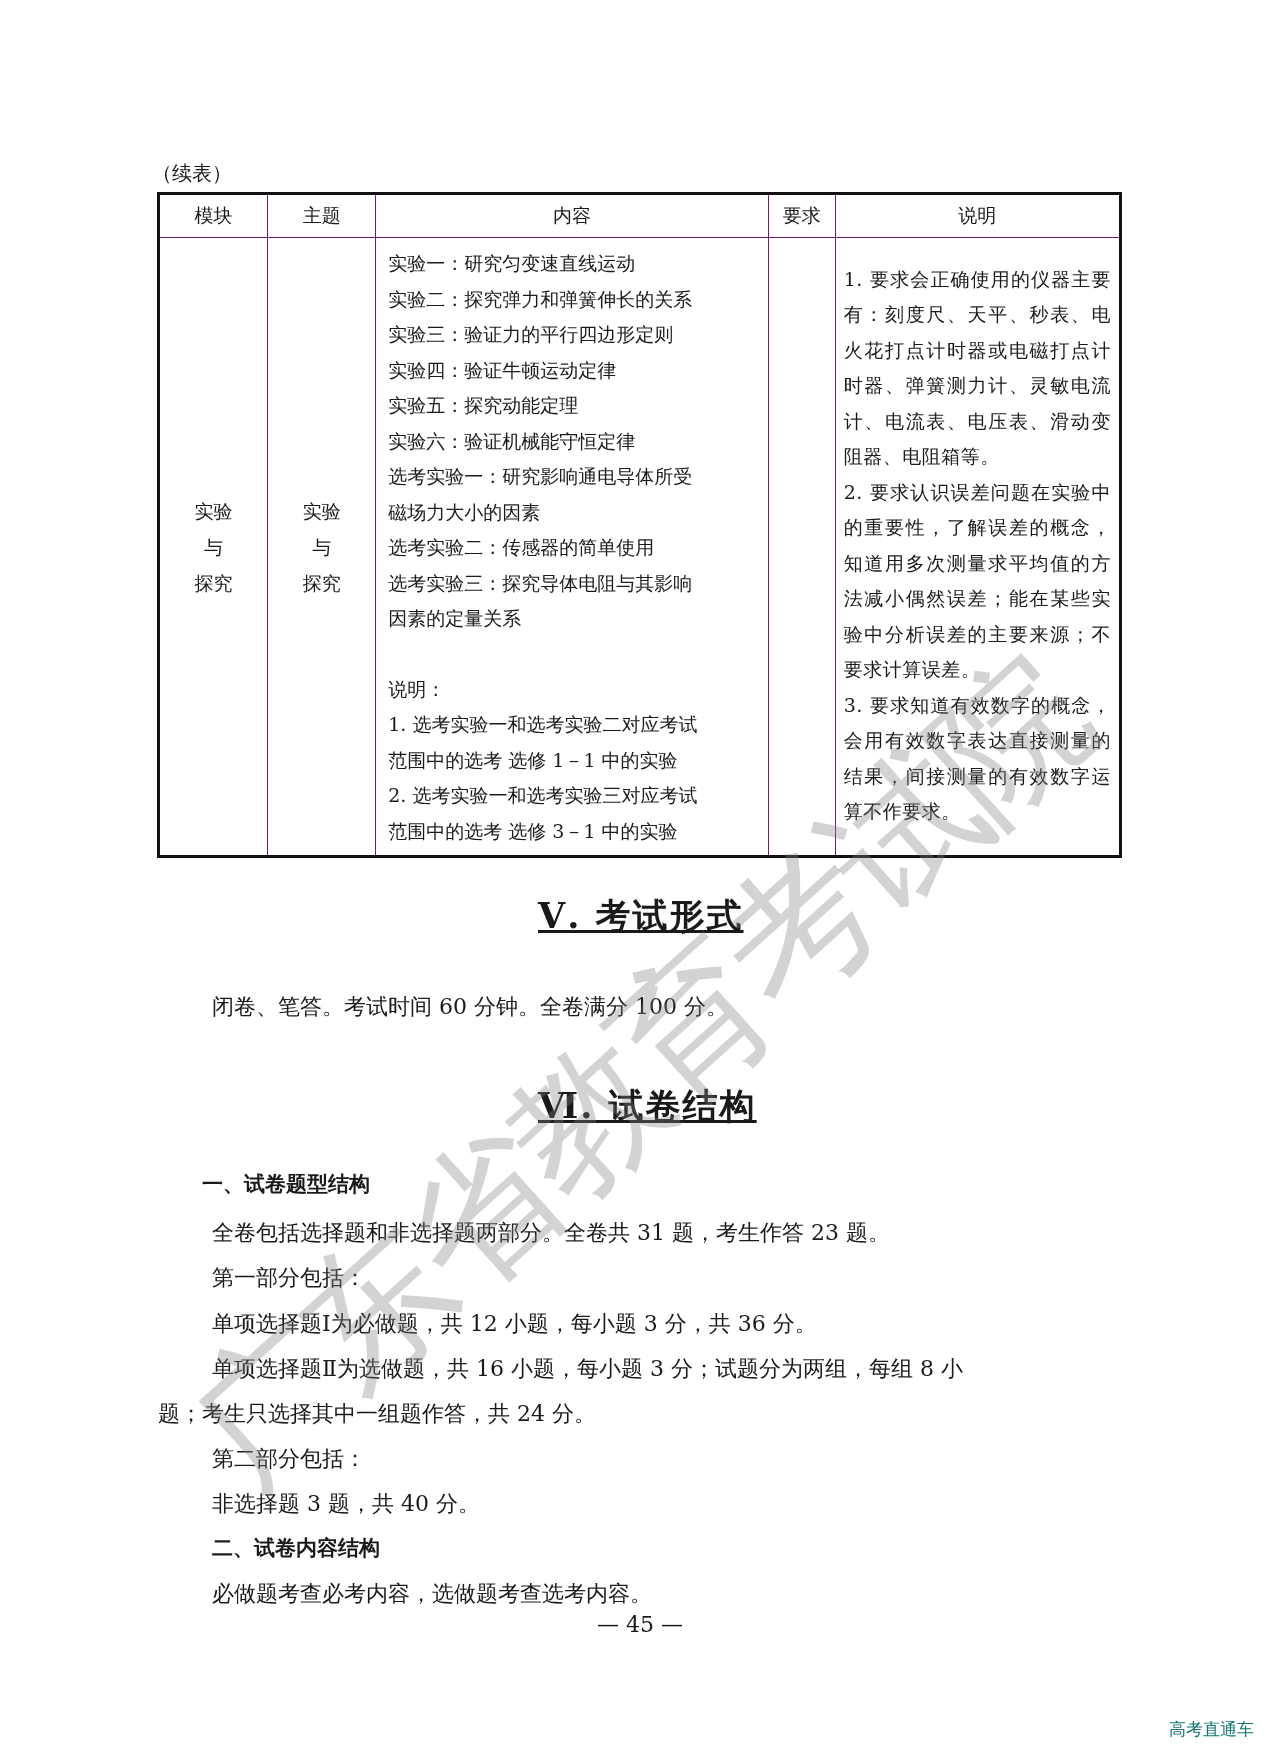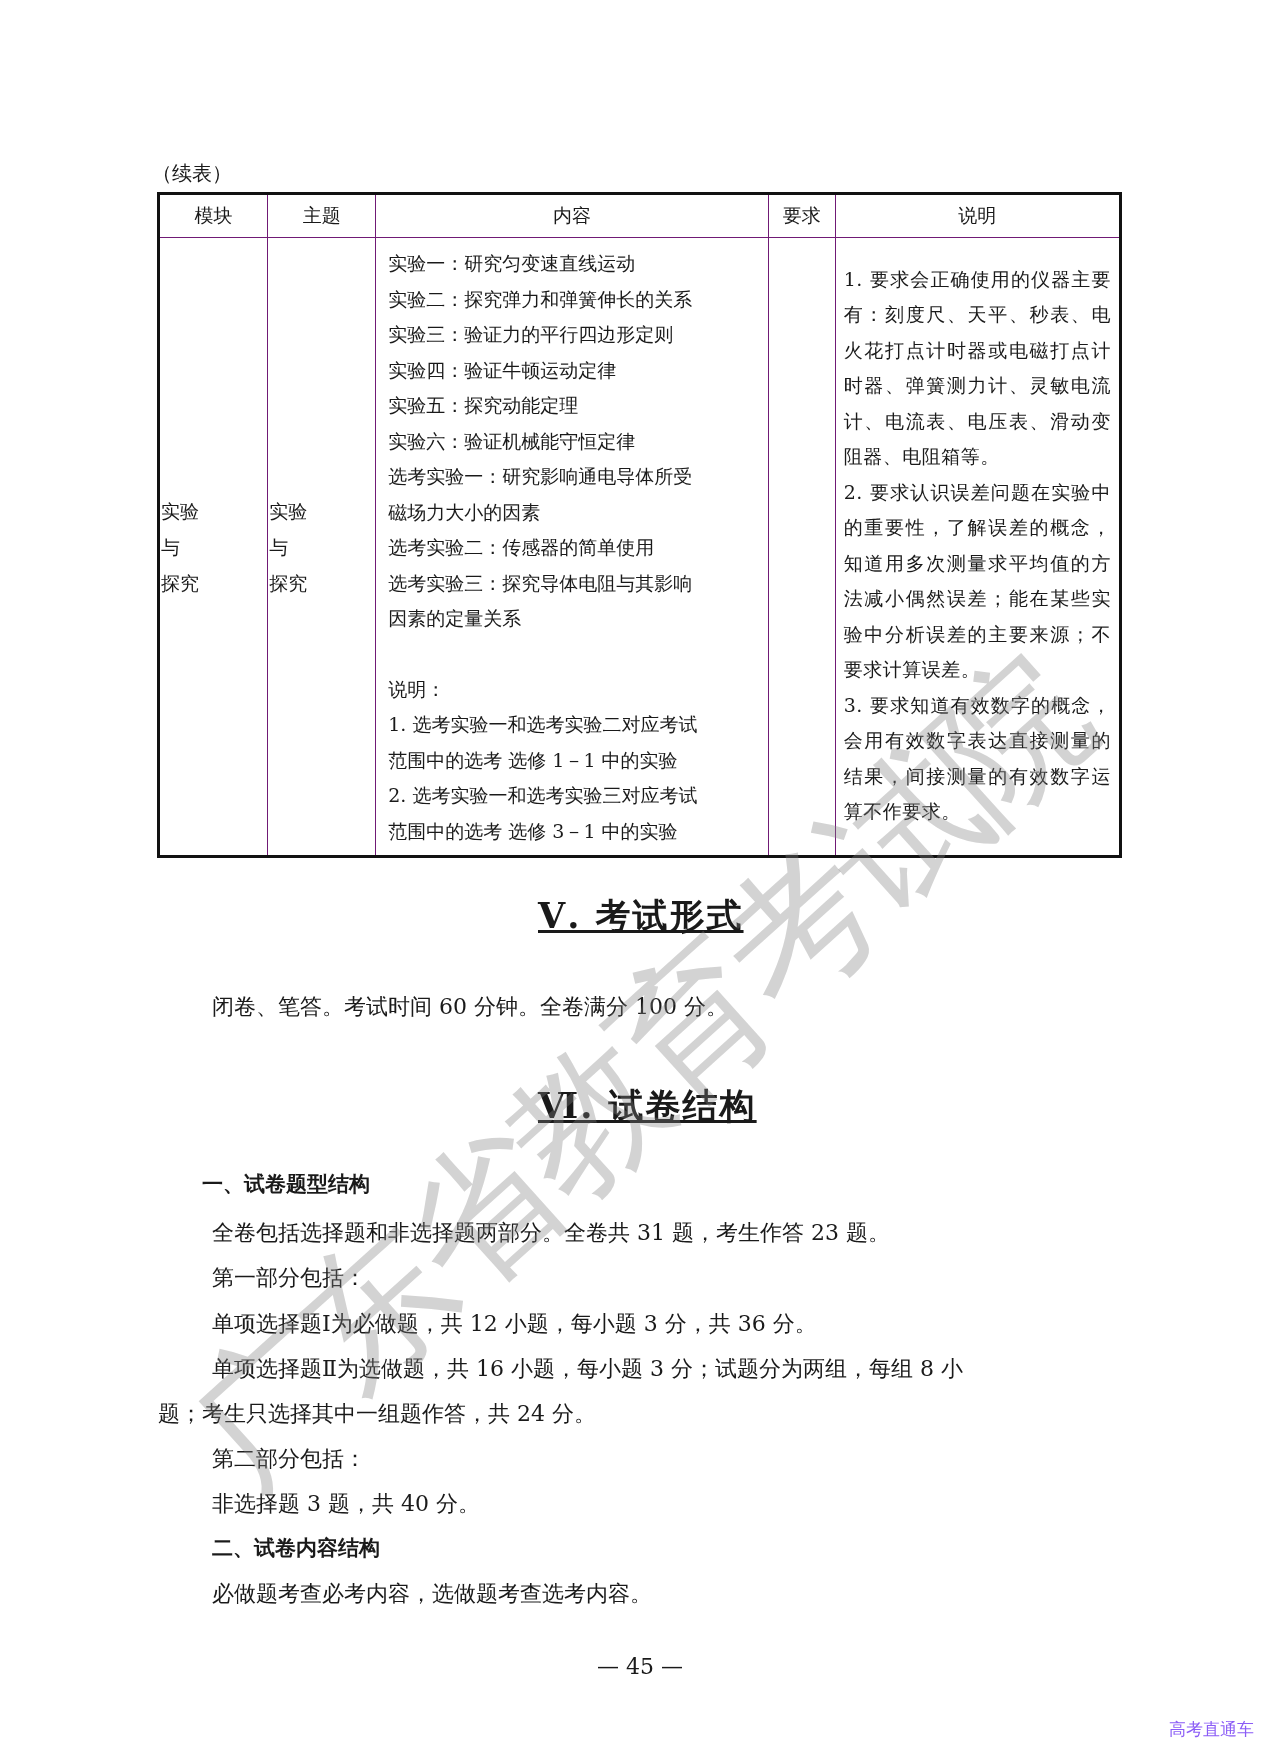--- a/index.html
+++ b/index.html
@@ -5,31 +5,31 @@
   html, body { margin: 0; padding: 0; background: #ffffff; }
   body { width: 1280px; height: 1753px; position: relative; overflow: hidden;
          font-family: "DejaVu Serif", "Liberation Serif", serif; color: #1a1a1a; }
   .abs { position: absolute; }
   .cont-label { left: 152px; top: 160px; font-size: 20px; }
   table.main { position: absolute; left: 157px; top: 192px; width: 965px; border-collapse: collapse;
                border: 3px solid #111; font-size: 19px; }
   table.main th, table.main td { border: 1px solid #701a75; vertical-align: middle; }
   table.main th { height: 40px; font-weight: normal; text-align: center; }
   .c1 { width: 108px; } .c2 { width: 108px; } .c3 { width: 392px; } .c4 { width: 66px; } .c5 { width: 291px; }
-  .stack { line-height: 36px; }
+  .stack { text-align: center; line-height: 36px; }
   .content-cell { vertical-align: top !important; padding: 8px 8px 6px 12px; line-height: 35.5px; }
   .note-cell { padding: 6px 8px 8px 8px; line-height: 35.5px; text-align: justify; letter-spacing: 0.5px; }
   .line { display: block; white-space: nowrap; }
   .gap { display: block; height: 35px; }
   h2.sec { position: absolute; margin: 0; font-size: 35px; font-weight: bold; letter-spacing: 2px;
            font-family: "DejaVu Serif", "Liberation Serif", serif; text-decoration: underline; }
   .para { position: absolute; font-size: 22px; white-space: nowrap; }
   .sub { position: absolute; font-size: 21px; font-weight: bold; font-family: "DejaVu Sans", "Liberation Sans", sans-serif; }
-  .pageno { position: absolute; left: 0; width: 1280px; top: 1612px; text-align: center; font-size: 22px; margin-top: 42px; }
-  .corner { position: absolute; right: 26px; top: 1718px; font-size: 17px; color: #8b5cf6;
+  .pageno { position: absolute; left: 0; width: 1280px; top: 1612px; text-align: center; font-size: 22px; }
+  .corner { position: absolute; right: 26px; top: 1718px; font-size: 17px; color: #0f766e;
             font-family: "DejaVu Sans", "Liberation Sans", sans-serif; }
   .wm { position: absolute; left: 110px; top: 850px; font-size: 150px; color: rgba(130,130,130,0.35);
         transform: rotate(-42deg); transform-origin: left top; white-space: nowrap; pointer-events: none;
         font-family: "DejaVu Sans", "Liberation Sans", sans-serif; letter-spacing: -8px; z-index: 5; }
 </style>
 </head>
 <body>
 
 <div class="abs cont-label">（续表）</div>
 

